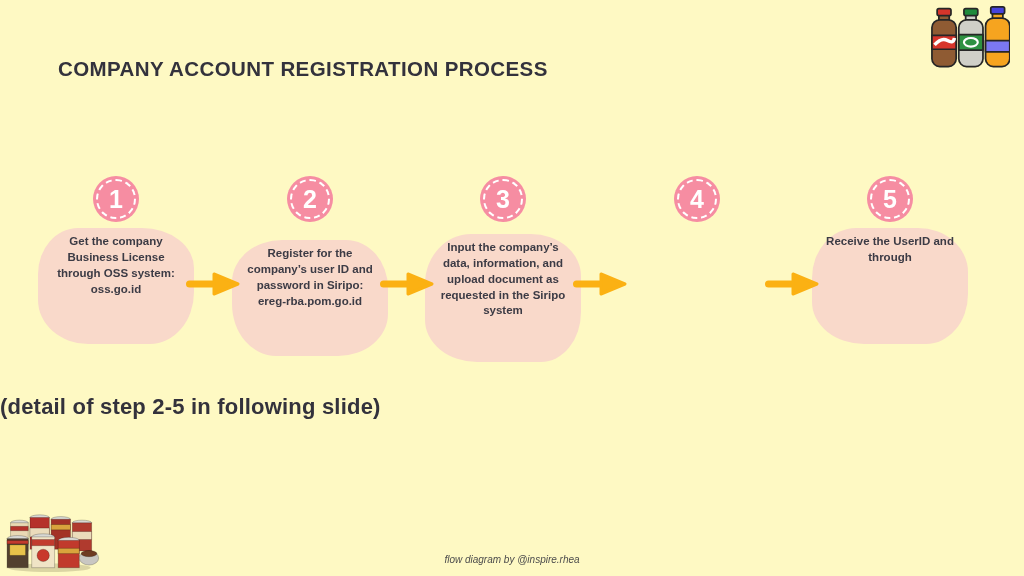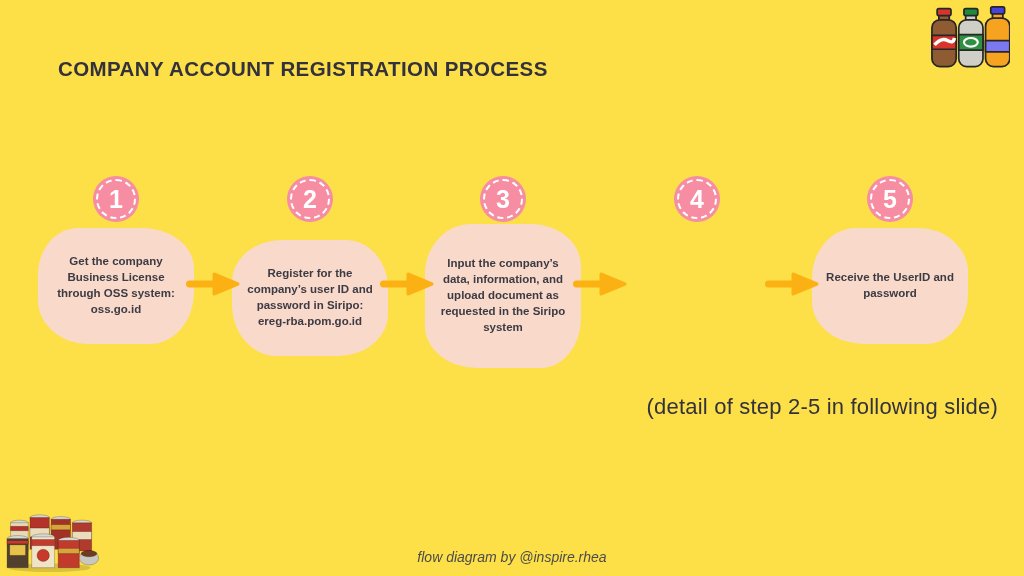--- a/index.html
+++ b/index.html
@@ -1,54 +1,54 @@
 <!DOCTYPE html>
 <html><head>
 <meta charset="utf-8">
 <style>
   html,body{margin:0;padding:0;background:#e8e8e8;}
   .slide{
-    position:relative;width:1024px;height:576px;background:#fde047;
+    position:relative;width:1024px;height:576px;background:#fef9c3;
     overflow:hidden;font-family:"Liberation Sans",sans-serif;
   }
   .title{
     position:absolute;left:58px;top:57px;margin:0;
     font-size:20.5px;font-weight:700;letter-spacing:.4px;color:#33323C;
   }
   
   .col{position:absolute;top:176px;width:160px;display:flex;flex-direction:column;align-items:center;}
   .c1{left:36px}.c2{left:230px}.c3{left:423px}.c4{left:617px}.c5{left:810px}
   .circle{
     position:relative;width:46px;height:46px;border-radius:50%;background:#F68DA2;
     display:flex;align-items:center;justify-content:center;flex:0 0 auto;
   }
   .circle::after{content:"";position:absolute;inset:3px;border:2px dashed #ffffff;border-radius:50%;}
   .num{color:#fff;font-size:25px;font-weight:700;line-height:1;}
   .blob{
     margin-top:6px;width:156px;height:116px;background:#F9D9CA;
-    display:flex;align-items:center;justify-content:center;
+    display:flex;justify-content:center;
     padding:6px 10px;box-sizing:border-box;
   }
   .c1 .blob{border-radius:40px 52px 44px 50px / 46px 40px 52px 44px;}
   .c2 .blob{border-radius:50px 42px 50px 44px / 42px 48px 42px 52px;margin-top:18px;}
-  .c3 .blob{margin-top:2px;height:144px;border-radius:46px 50px 40px 52px / 50px 42px 50px 42px;}
+  .c3 .blob{margin-top:12px;height:128px;border-radius:46px 50px 40px 52px / 50px 42px 50px 42px;}
   .c4 .blob{border-radius:52px 44px 48px 42px / 44px 50px 40px 50px;}
   .c5 .blob{border-radius:44px 50px 42px 52px / 50px 44px 50px 42px;}
   .step-text{margin:0;text-align:center;font-size:11.5px;font-weight:700;line-height:1.38;color:#3C3B45;}
   
   .arrow{position:absolute;top:272px;width:56px;height:24px;z-index:3;}
   .a1{left:185px}.a2{left:379px}.a3{left:572px}.a4{left:764px}
   
   .subtitle{
-    position:absolute;top:394px;left:0;right:26px;margin:0;text-align:right;
-    font-size:22px;font-weight:400;letter-spacing:.2px;color:#33323C;
+    position:absolute;top:394px;left:0;right:26px;margin:0;text-align:left;
+    font-size:22px;font-weight:700;letter-spacing:.2px;color:#33323C;
   }
   .credit{
     position:absolute;bottom:11px;left:0;right:0;margin:0;text-align:center;
-    font-size:14px;font-style:italic;color:#4C4C4C;
+    font-size:10px;font-style:italic;color:#4C4C4C;
   }
   .bottles{position:absolute;top:6px;right:14px;width:80px;height:64px;}
   .cans{position:absolute;left:3px;bottom:3px;width:98px;height:74px;}
 </style>
 </head>
 <body>
 
 <div class="slide">
 
   <h1 class="title">COMPANY ACCOUNT REGISTRATION PROCESS</h1>
@@ -108,21 +108,21 @@
       <div class="circle">
         <span class="num">4</span>
       </div>
     </div>
 
     <div class="col c5">
       <div class="circle">
         <span class="num">5</span>
       </div>
       <div class="blob">
-        <p class="step-text">Receive the UserID and password</p>
+        <p class="step-text">Receive the UserID and through</p>
       </div>
     </div>
 
     <svg class="arrow a1" viewBox="0 0 56 24" aria-hidden="true">
       <rect x="1" y="8.5" width="30" height="7" rx="3.5" fill="#FBB113"></rect>
       <polygon points="29,2 53,12 29,22" fill="#FBB113" stroke="#FBB113" stroke-width="3" stroke-linejoin="round"></polygon>
     </svg>
     <svg class="arrow a2" viewBox="0 0 56 24" aria-hidden="true">
       <rect x="1" y="8.5" width="30" height="7" rx="3.5" fill="#FBB113"></rect>
       <polygon points="29,2 53,12 29,22" fill="#FBB113" stroke="#FBB113" stroke-width="3" stroke-linejoin="round"></polygon>

